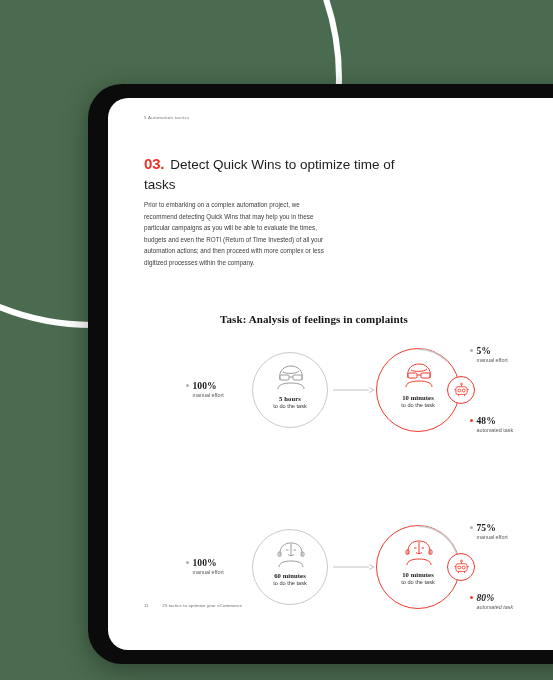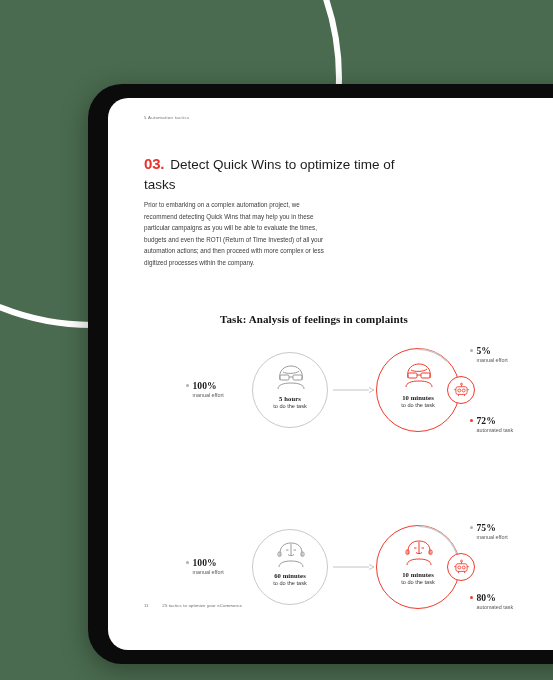--- a/index.html
+++ b/index.html
@@ -192,21 +192,21 @@
           <div class="val">
               <span class="dot" style="background:#b0b0b0"></span>
               <span>5%</span>
             </div>
           <div class="sub">manual effort</div>
         </div>
 
         <div class="stat" style="left:362px;top:72px;">
           <div class="val">
               <span class="dot" style="background:#ef3b2d"></span>
-              <span>72%</span>
+              <span>48%</span>
             </div>
           <div class="sub">automated task</div>
         </div>
       </div>
 
 
       <div class="diagram" style="top:422px;">
 
         <div class="stat l" style="left:78px;top:37px;">
           <div class="val">
@@ -274,21 +274,21 @@
         </div>
 
         <div class="stat" style="left:362px;top:2px;">
           <div class="val">
               <span class="dot" style="background:#b0b0b0"></span>
               <span>75%</span>
             </div>
           <div class="sub">manual effort</div>
         </div>
 
-        <div class="stat" style="left:362px;top:72px;">
+        <div class="stat" style="left:362px;top:72px;font-style:italic;">
           <div class="val">
               <span class="dot" style="background:#ef3b2d"></span>
               <span>80%</span>
             </div>
           <div class="sub">automated task</div>
         </div>
       </div>
 
       <div class="footer">
         <span class="f-num">11</span>

